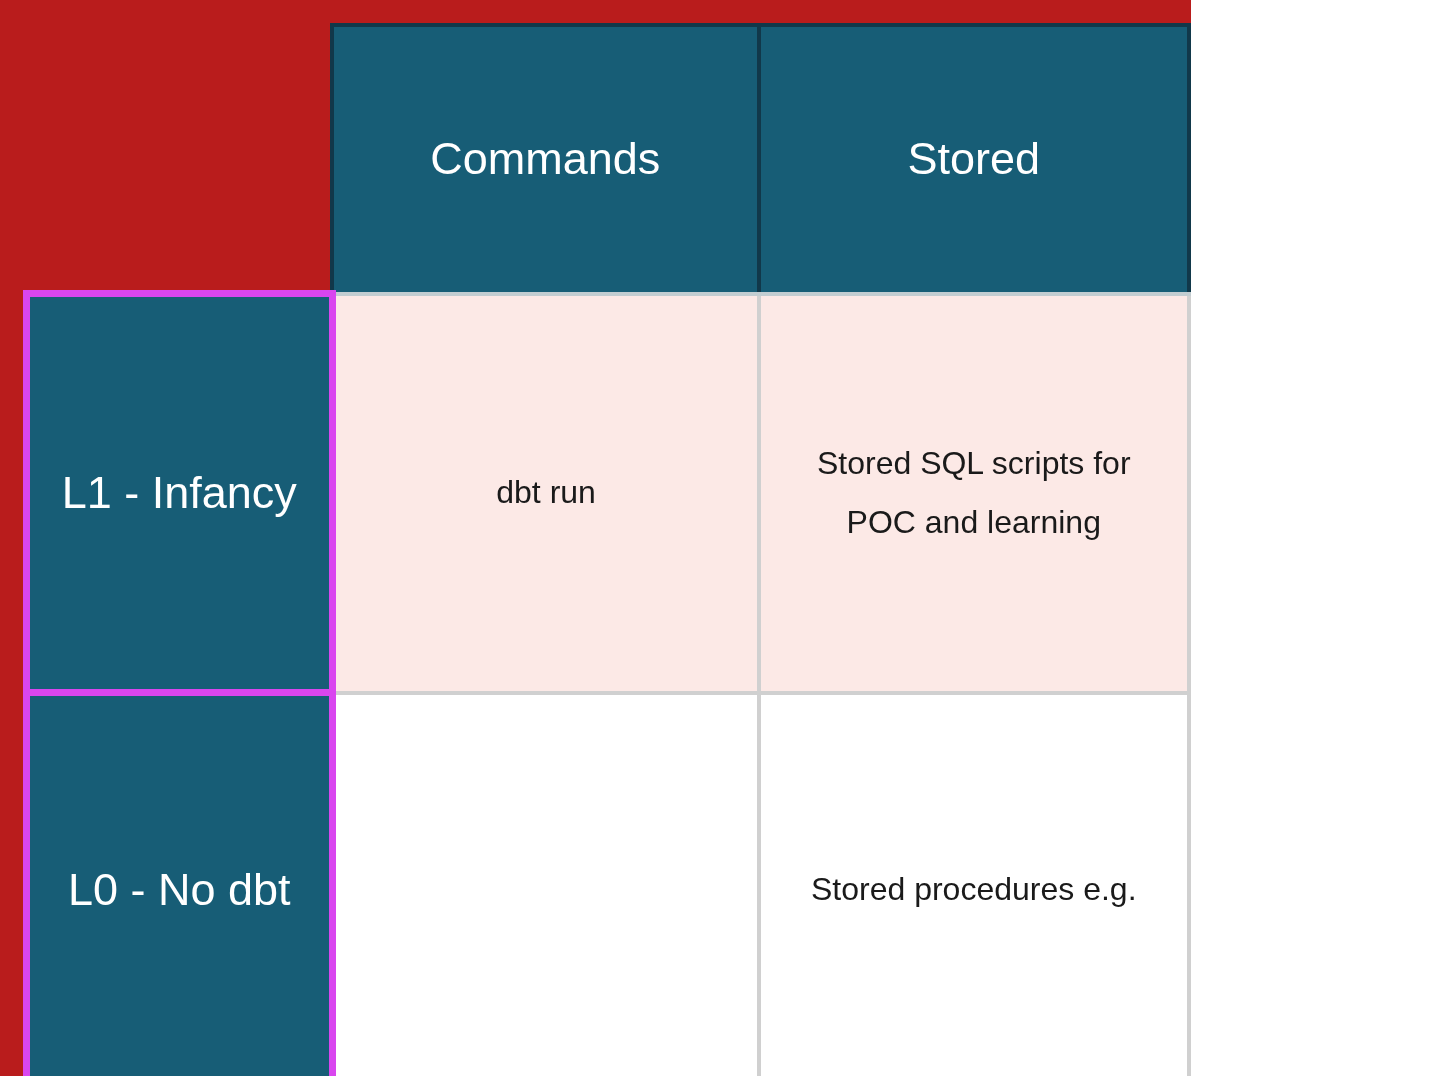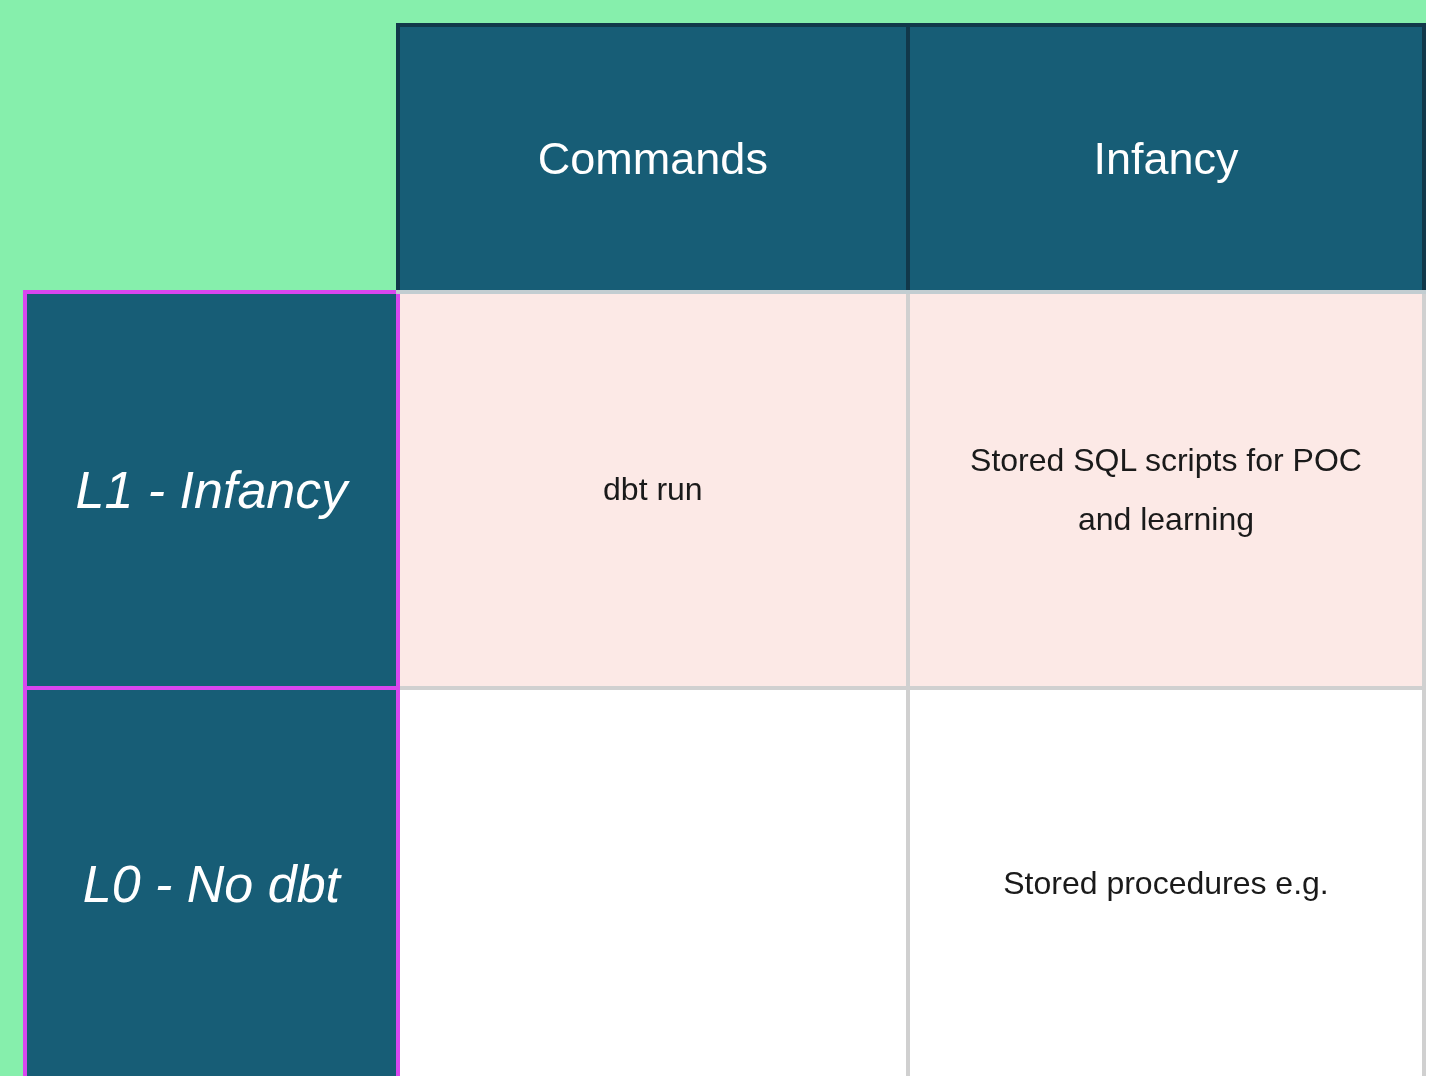--- a/index.html
+++ b/index.html
@@ -3,23 +3,23 @@
 <meta charset="utf-8">
 <style>
   html, body {
     margin: 0;
     padding: 0;
     background: #ffffff;
     font-family: "Liberation Sans", "DejaVu Sans", sans-serif;
   }
   .stage {
     position: relative;
-    width: 1426px;
+    width: 1191px;
     height: 1076px;
-    background: #86efac;
+    background: #b91c1c;
     overflow: hidden;
   }
   table.matrix {
     position: absolute;
     left: 23px;
     top: 23px;
     border-collapse: collapse;
     table-layout: fixed;
   }
   td {
@@ -37,25 +37,24 @@
     background: #175d76;
     border: 4px solid #11384a;
     border-bottom: 4px solid #c2cdd1;
     color: #ffffff;
     font-size: 45px;
     font-weight: 400;
   }
   
   td.row-head {
     background: #175d76;
-    border: 4px solid #d946ef;
+    border: 7px solid #d946ef;
     color: #ffffff;
-    font-size: 52px;
+    font-size: 45px;
     font-weight: 400;
-    font-style: italic;
   }
   
   td.cell {
     border: 4px solid #d0d0d0;
     color: #1a1a1a;
     font-size: 32px;
     line-height: 1.85;
     padding: 0 36px;
   }
   td.cell.highlight {
@@ -72,21 +71,21 @@
   <table class="matrix">
     <colgroup>
       <col style="width:377px">
       <col style="width:516px">
       <col style="width:522px">
     </colgroup>
     <tbody>
       <tr>
         <td class="corner" style="height:263px"></td>
         <td class="col-head">Commands</td>
-        <td class="col-head">Infancy</td>
+        <td class="col-head">Stored</td>
       </tr>
       <tr>
         <td class="row-head" style="height:390px">L1 - Infancy</td>
         <td class="cell highlight">dbt run</td>
         <td class="cell highlight">Stored SQL scripts for POC and learning</td>
       </tr>
       <tr>
         <td class="row-head" style="height:385px">L0 - No dbt</td>
         <td class="cell plain"></td>
         <td class="cell plain">Stored procedures e.g.</td>

